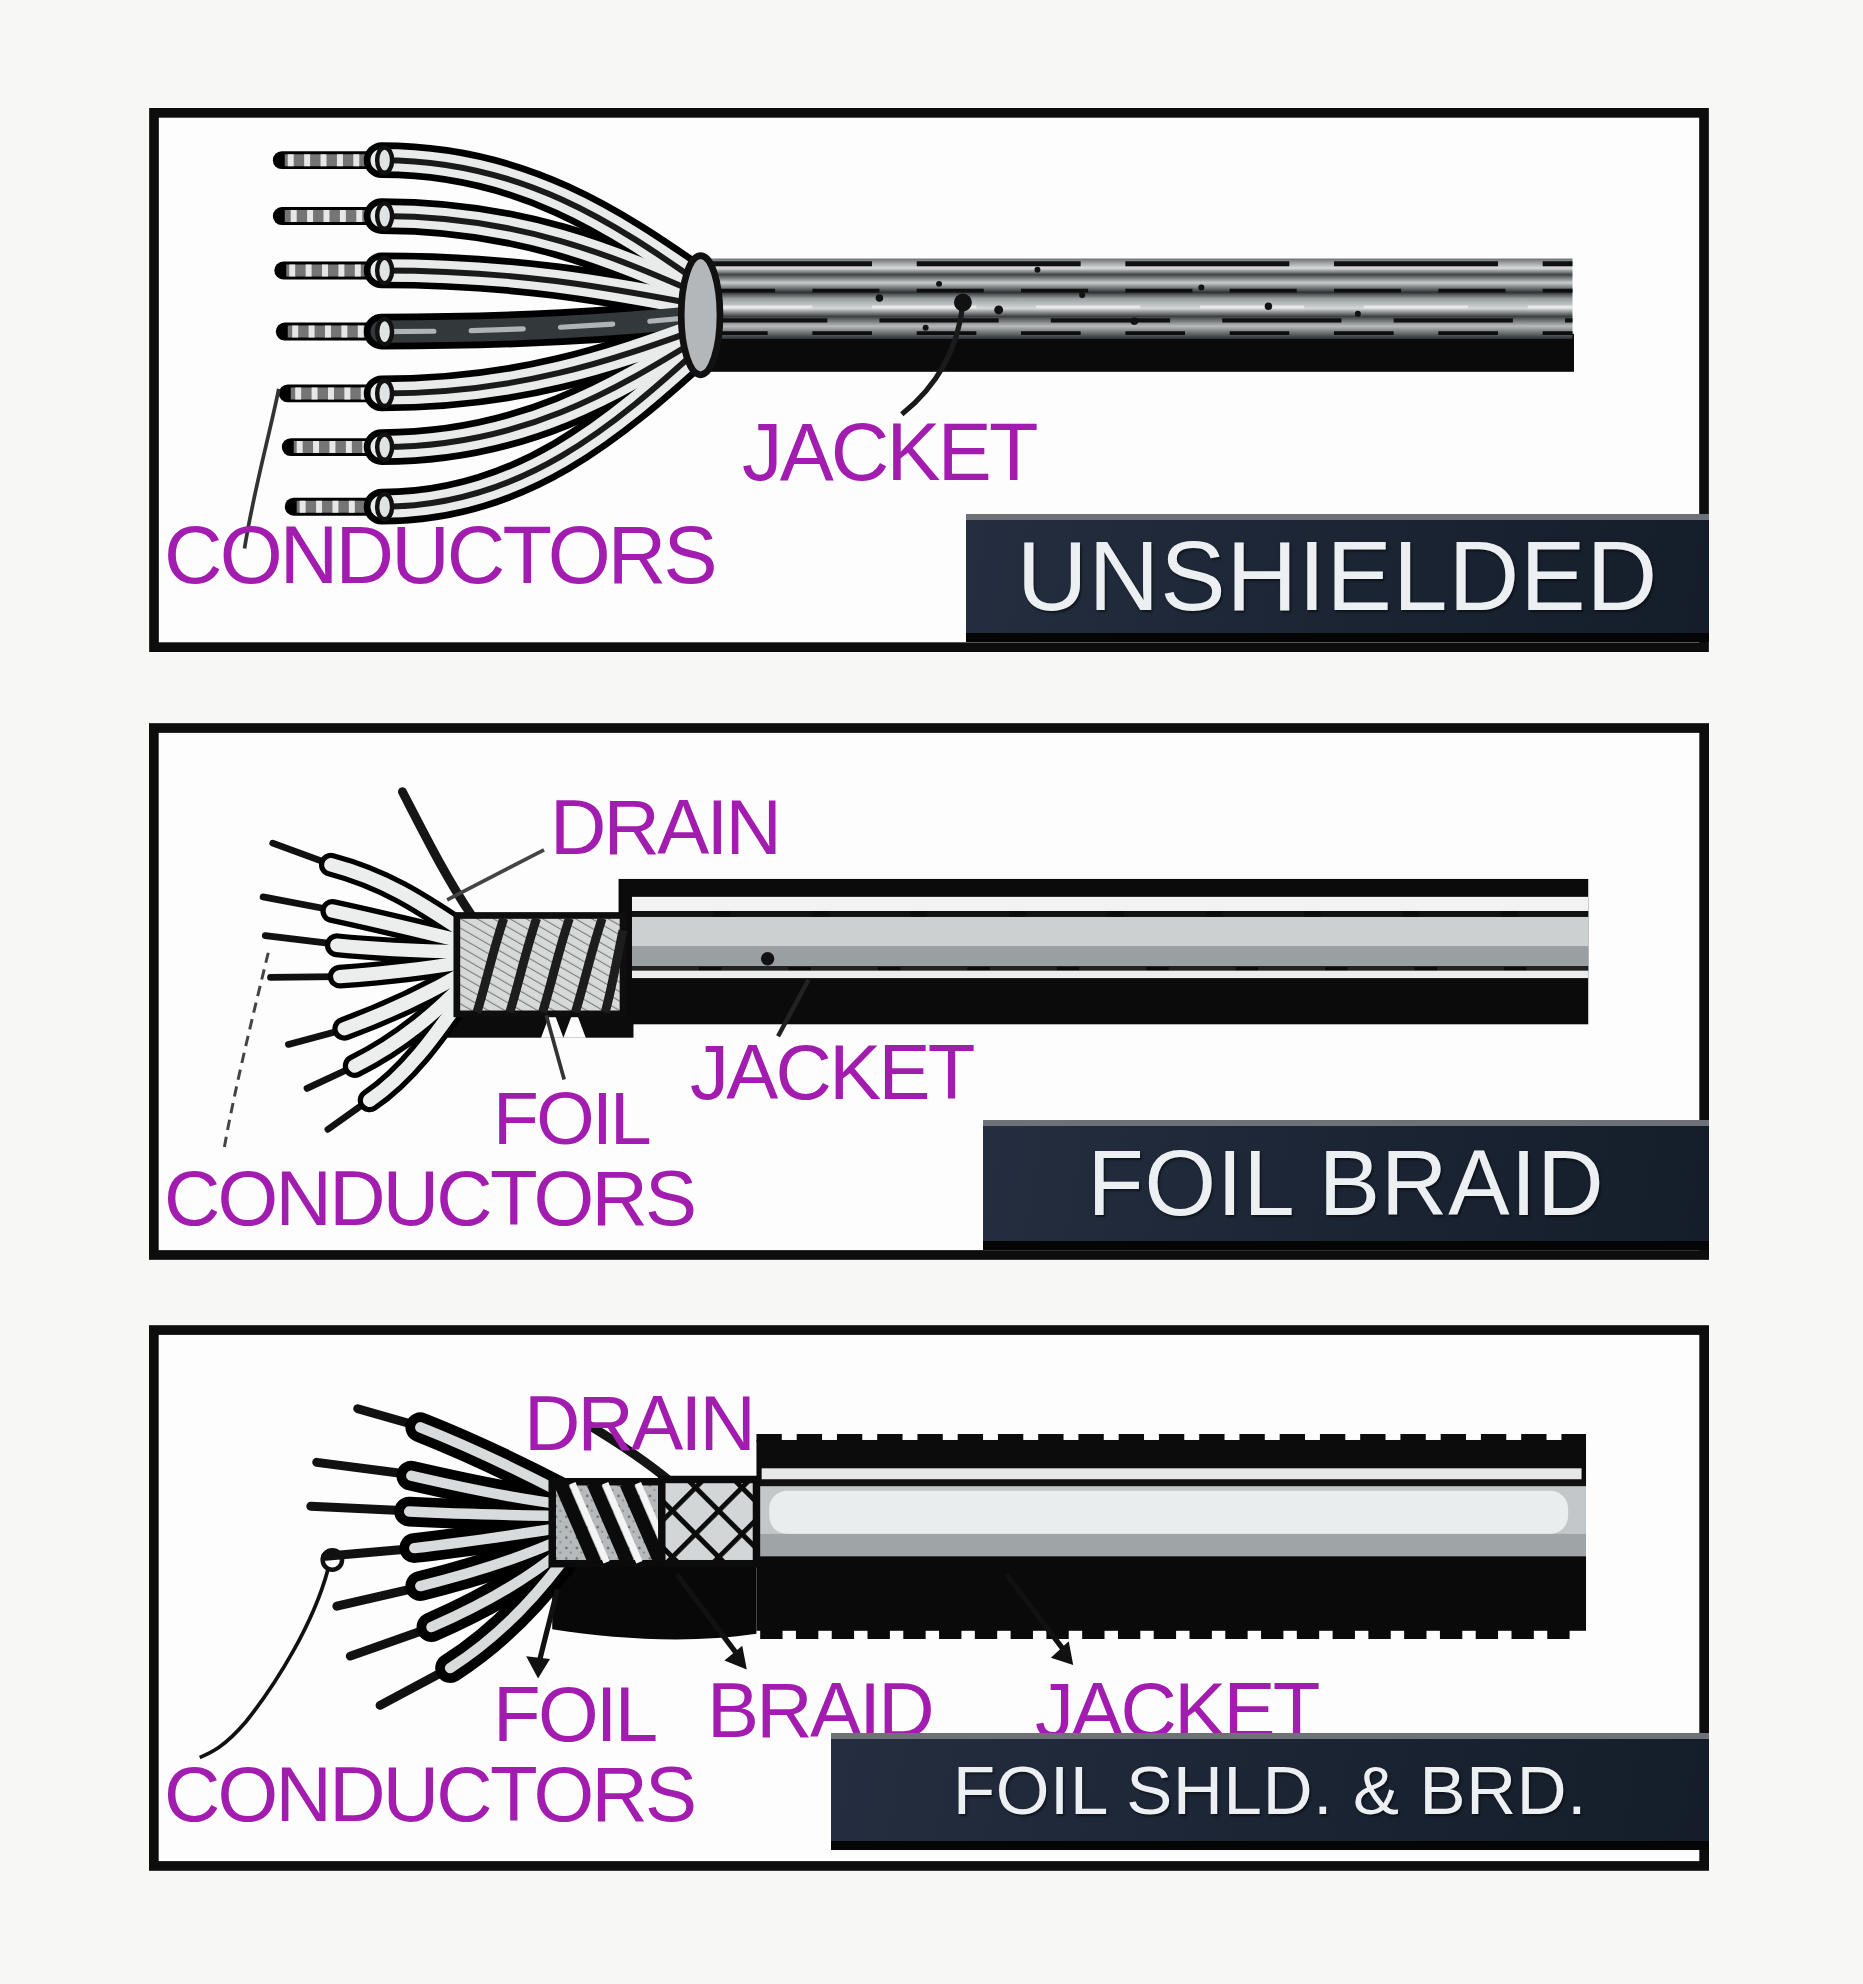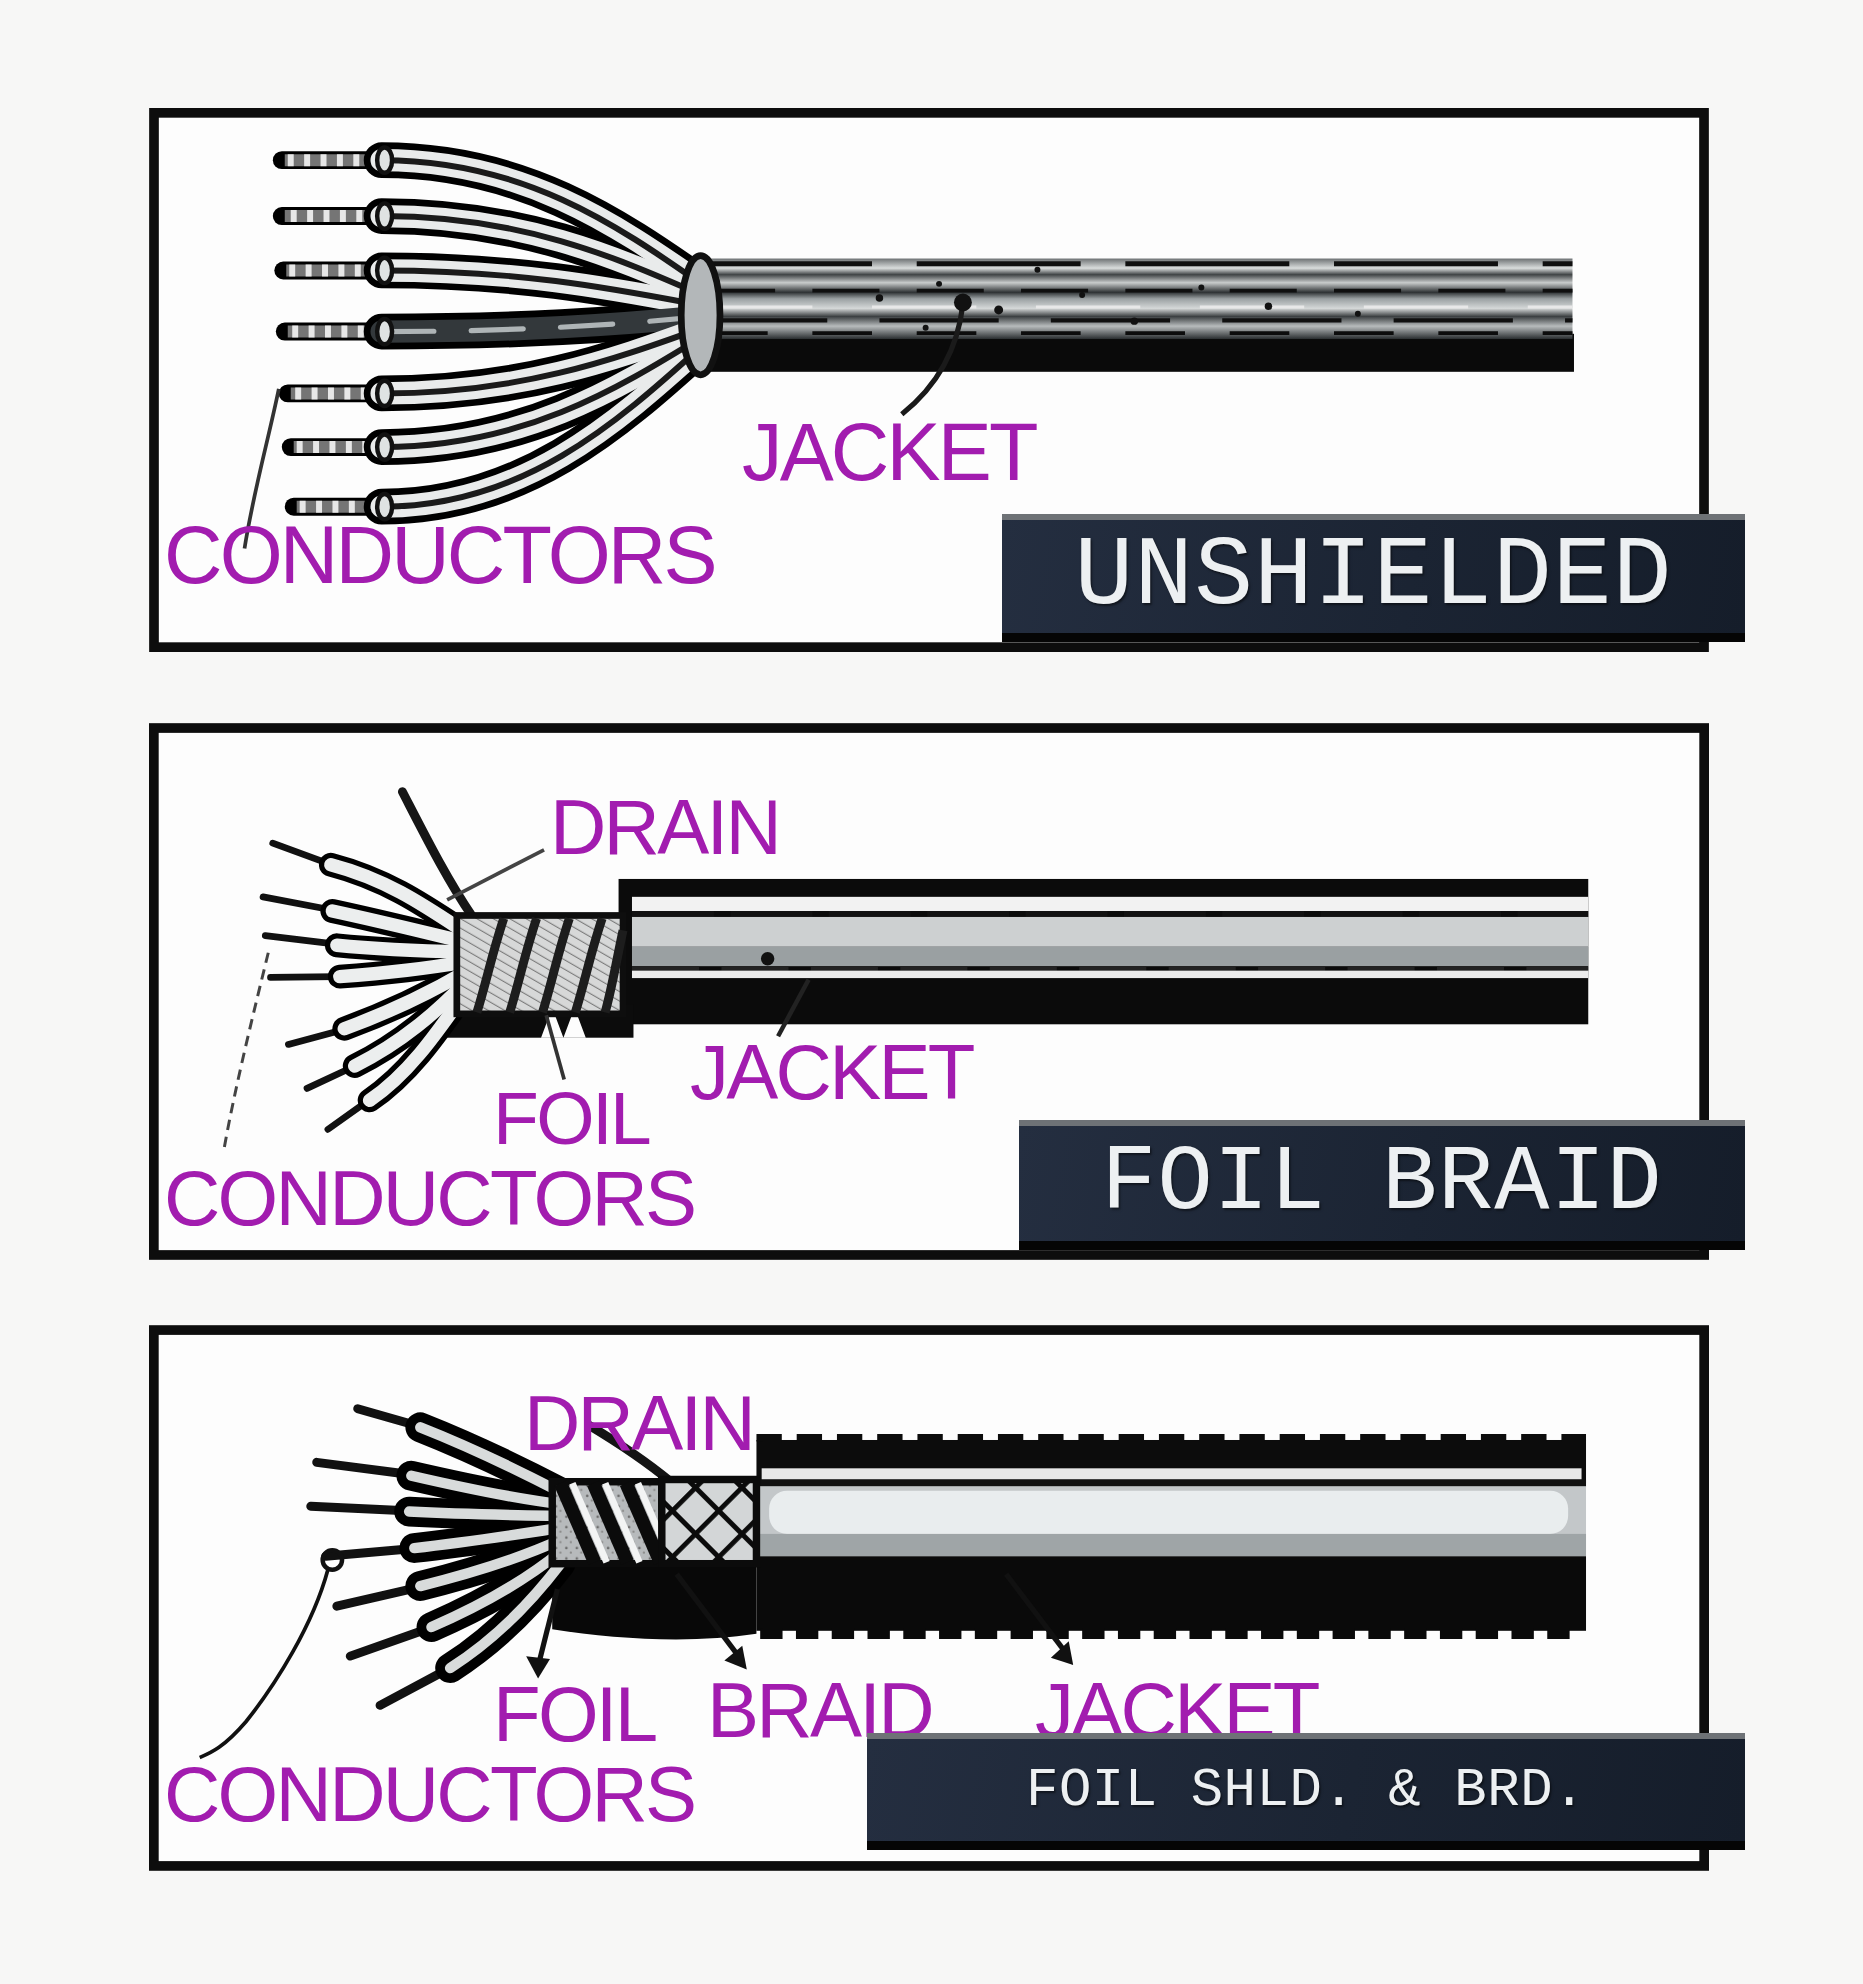--- a/index.html
+++ b/index.html
@@ -7,23 +7,23 @@
        font-family:"Liberation Sans",sans-serif;}
   .page{position:absolute;inset:0;}
   .panel{position:absolute;}
   .panel svg{position:absolute;left:0;top:0;display:block;}
   .label{position:absolute;font-family:"Liberation Sans",sans-serif;
          font-size:78px;line-height:1.05;letter-spacing:-0.035em;
          color:#a21caf;white-space:nowrap;}
   .badge{position:absolute;box-sizing:border-box;
          background:linear-gradient(100deg,#242e40 0%,#1b2433 55%,#151d2a 100%);
          color:#edf0f2;display:flex;align-items:center;justify-content:center;
-         font-family:Liberation Mono, monospace;letter-spacing:0.01em;
+         font-family:Liberation Sans, sans-serif;letter-spacing:0.01em;
          border-top:6px solid #6e7276;border-bottom:9px solid #050505;
-         text-shadow:1.5px 2.2px 2.2px rgba(0,0,0,0.5);white-space:nowrap;margin-left:36px;}
+         text-shadow:1.5px 2.2px 2.2px rgba(0,0,0,0.5);white-space:nowrap;}
 </style>
 </head>
 <body>
 
 <div class="page">
 
   <section class="panel" style="left:149px;top:108px;width:1560px;height:544px;">
     <svg width="1560" height="544" viewBox="200 145 2093 730">
       <defs>
         <linearGradient id="jstreak1" x1="0" y1="0" x2="0" y2="1">
@@ -317,17 +317,17 @@
         <circle cx="446" cy="2093" r="13" stroke-width="6"></circle>
         <path d="M 440 2106 C 420 2180 370 2260 330 2310 C 300 2345 282 2352 268 2358" stroke-width="5"></path>
       </g>
     </svg>
 
     <div class="label" style="left:375px;top:58px;">DRAIN</div>
     <div class="label" style="left:344px;top:349px;">FOIL</div>
     <div class="label" style="left:558px;top:345px;">BRAID</div>
     <div class="label" style="left:886px;top:345px;">JACKET</div>
     <div class="label" style="left:15px;top:429px;">CONDUCTORS</div>
-    <div class="badge" style="left:682px;top:408px;width:878px;height:117px;font-size:54px;">FOIL SHLD. &amp; BRD.</div>
+    <div class="badge" style="left:682px;top:408px;width:878px;height:117px;font-size:69px;">FOIL SHLD. &amp; BRD.</div>
   </section>
 
 </div>
 
 
 </body></html>

